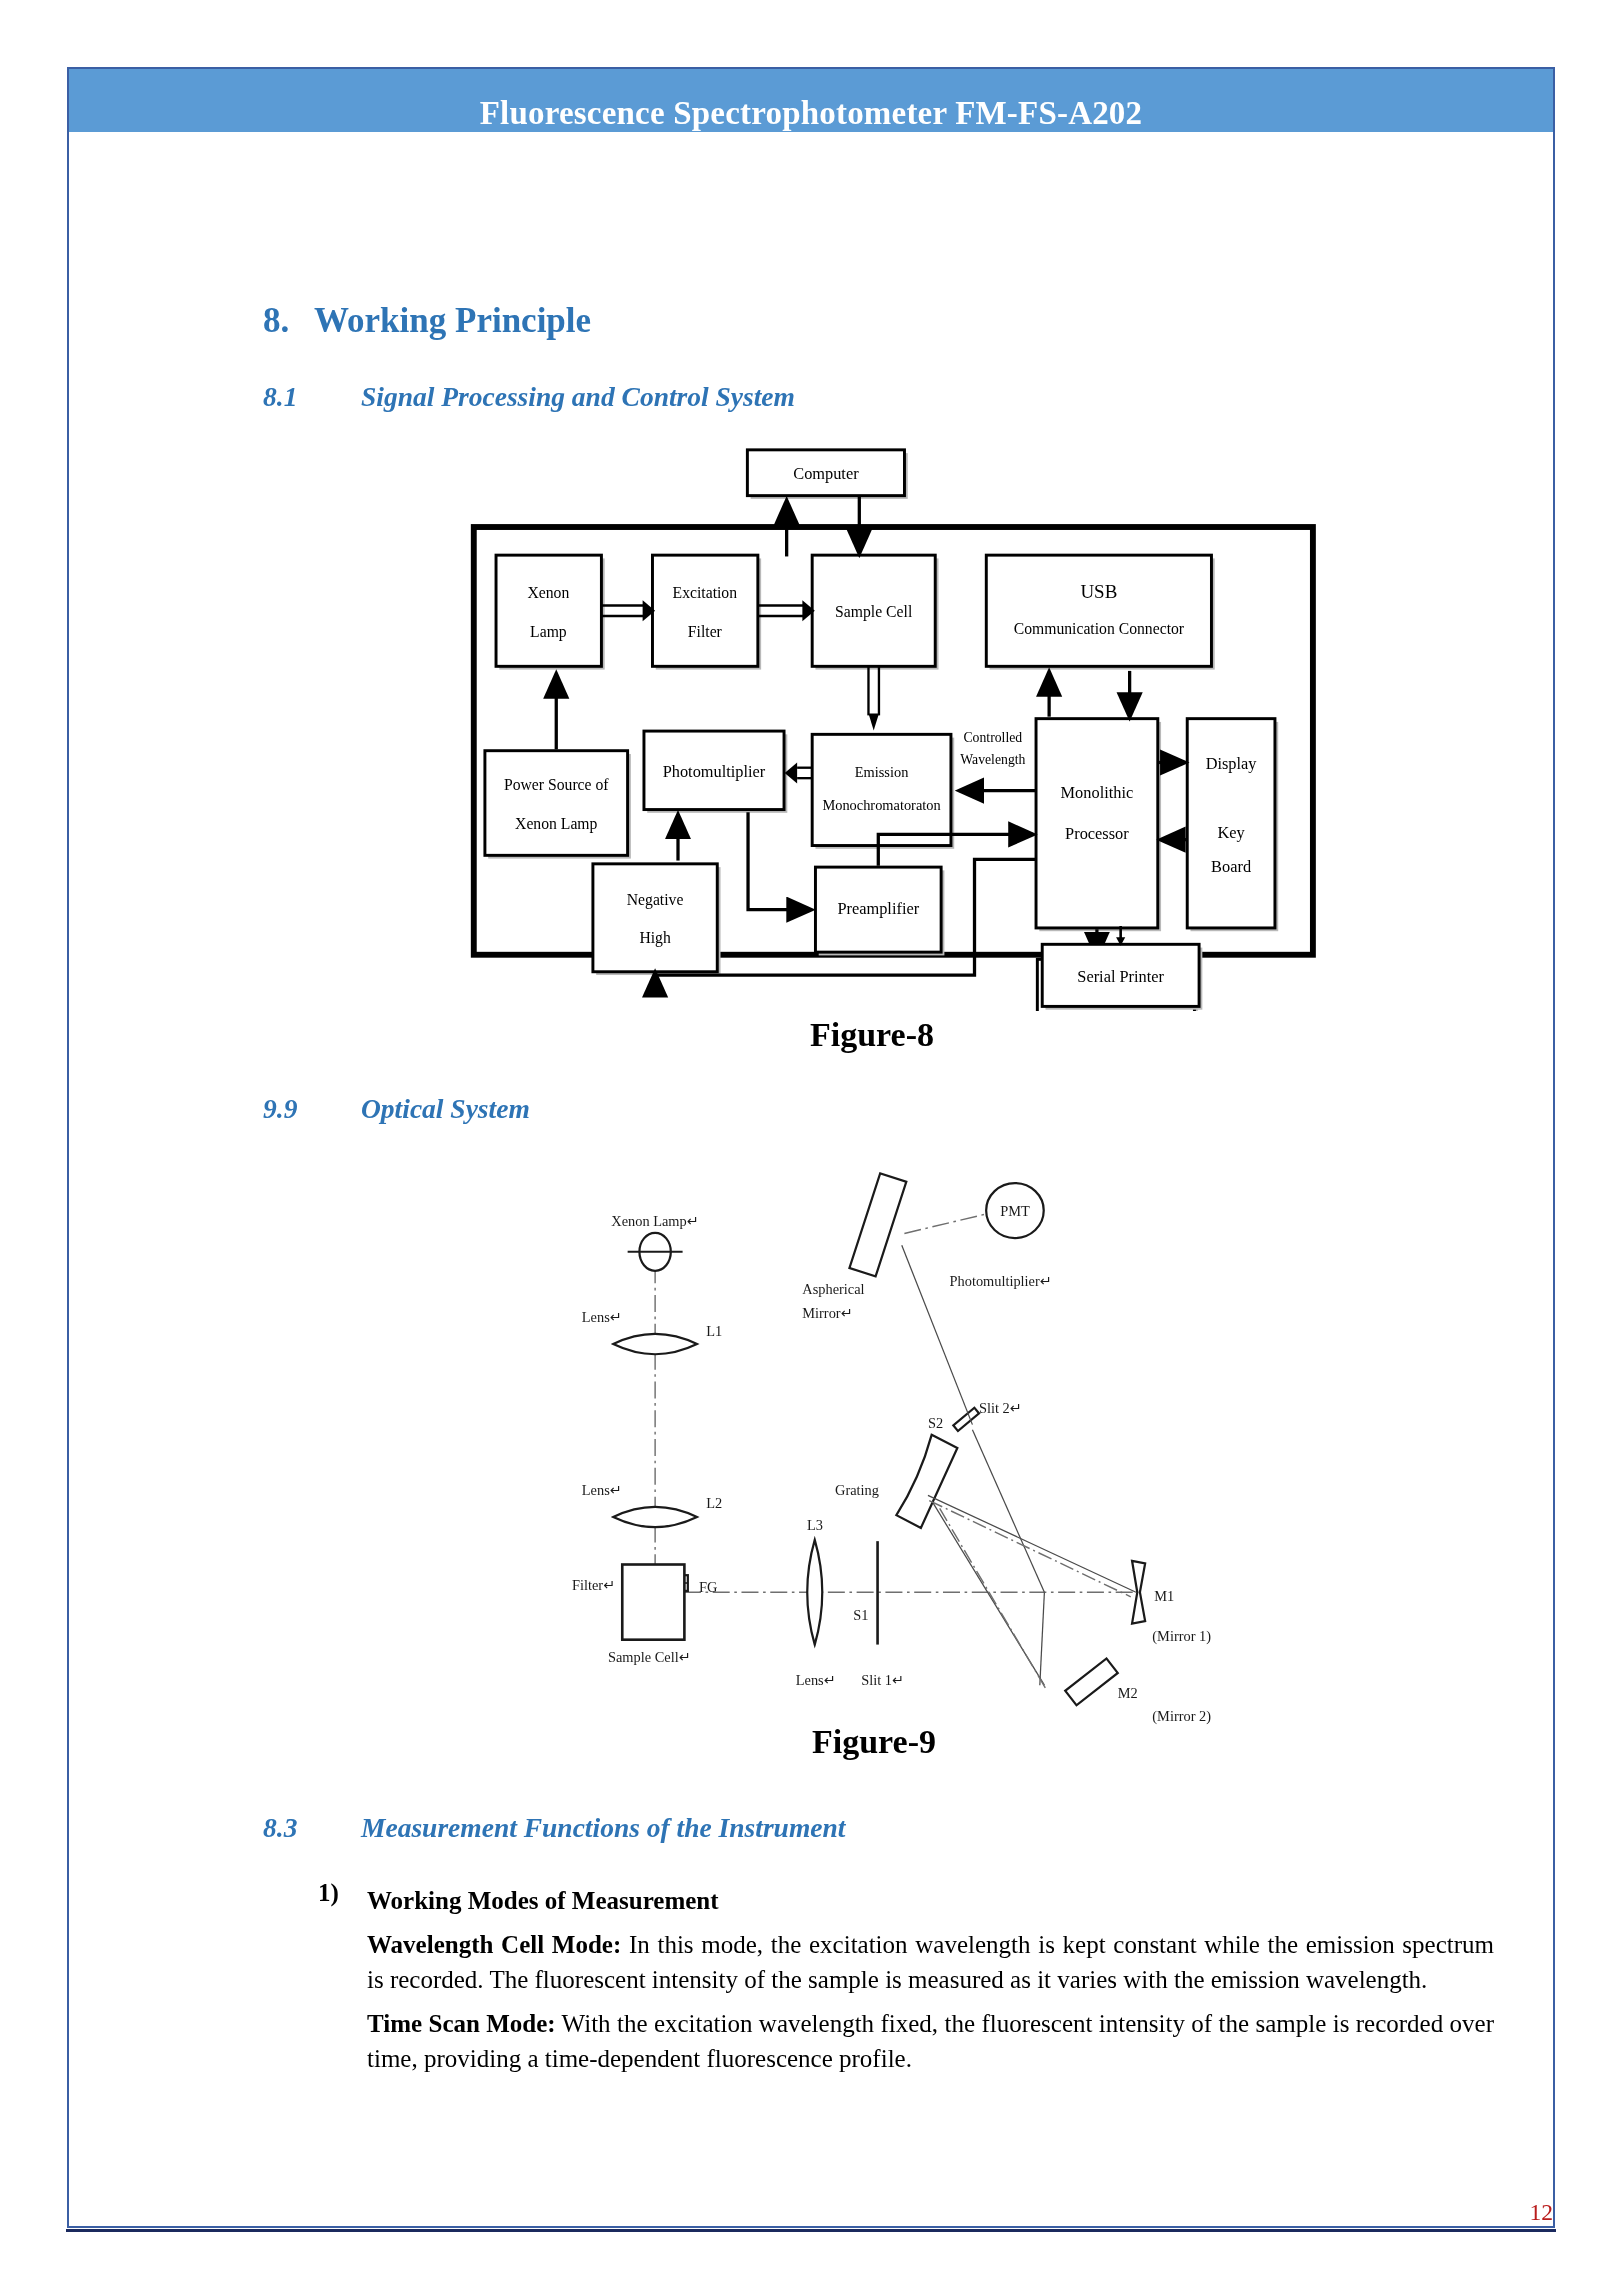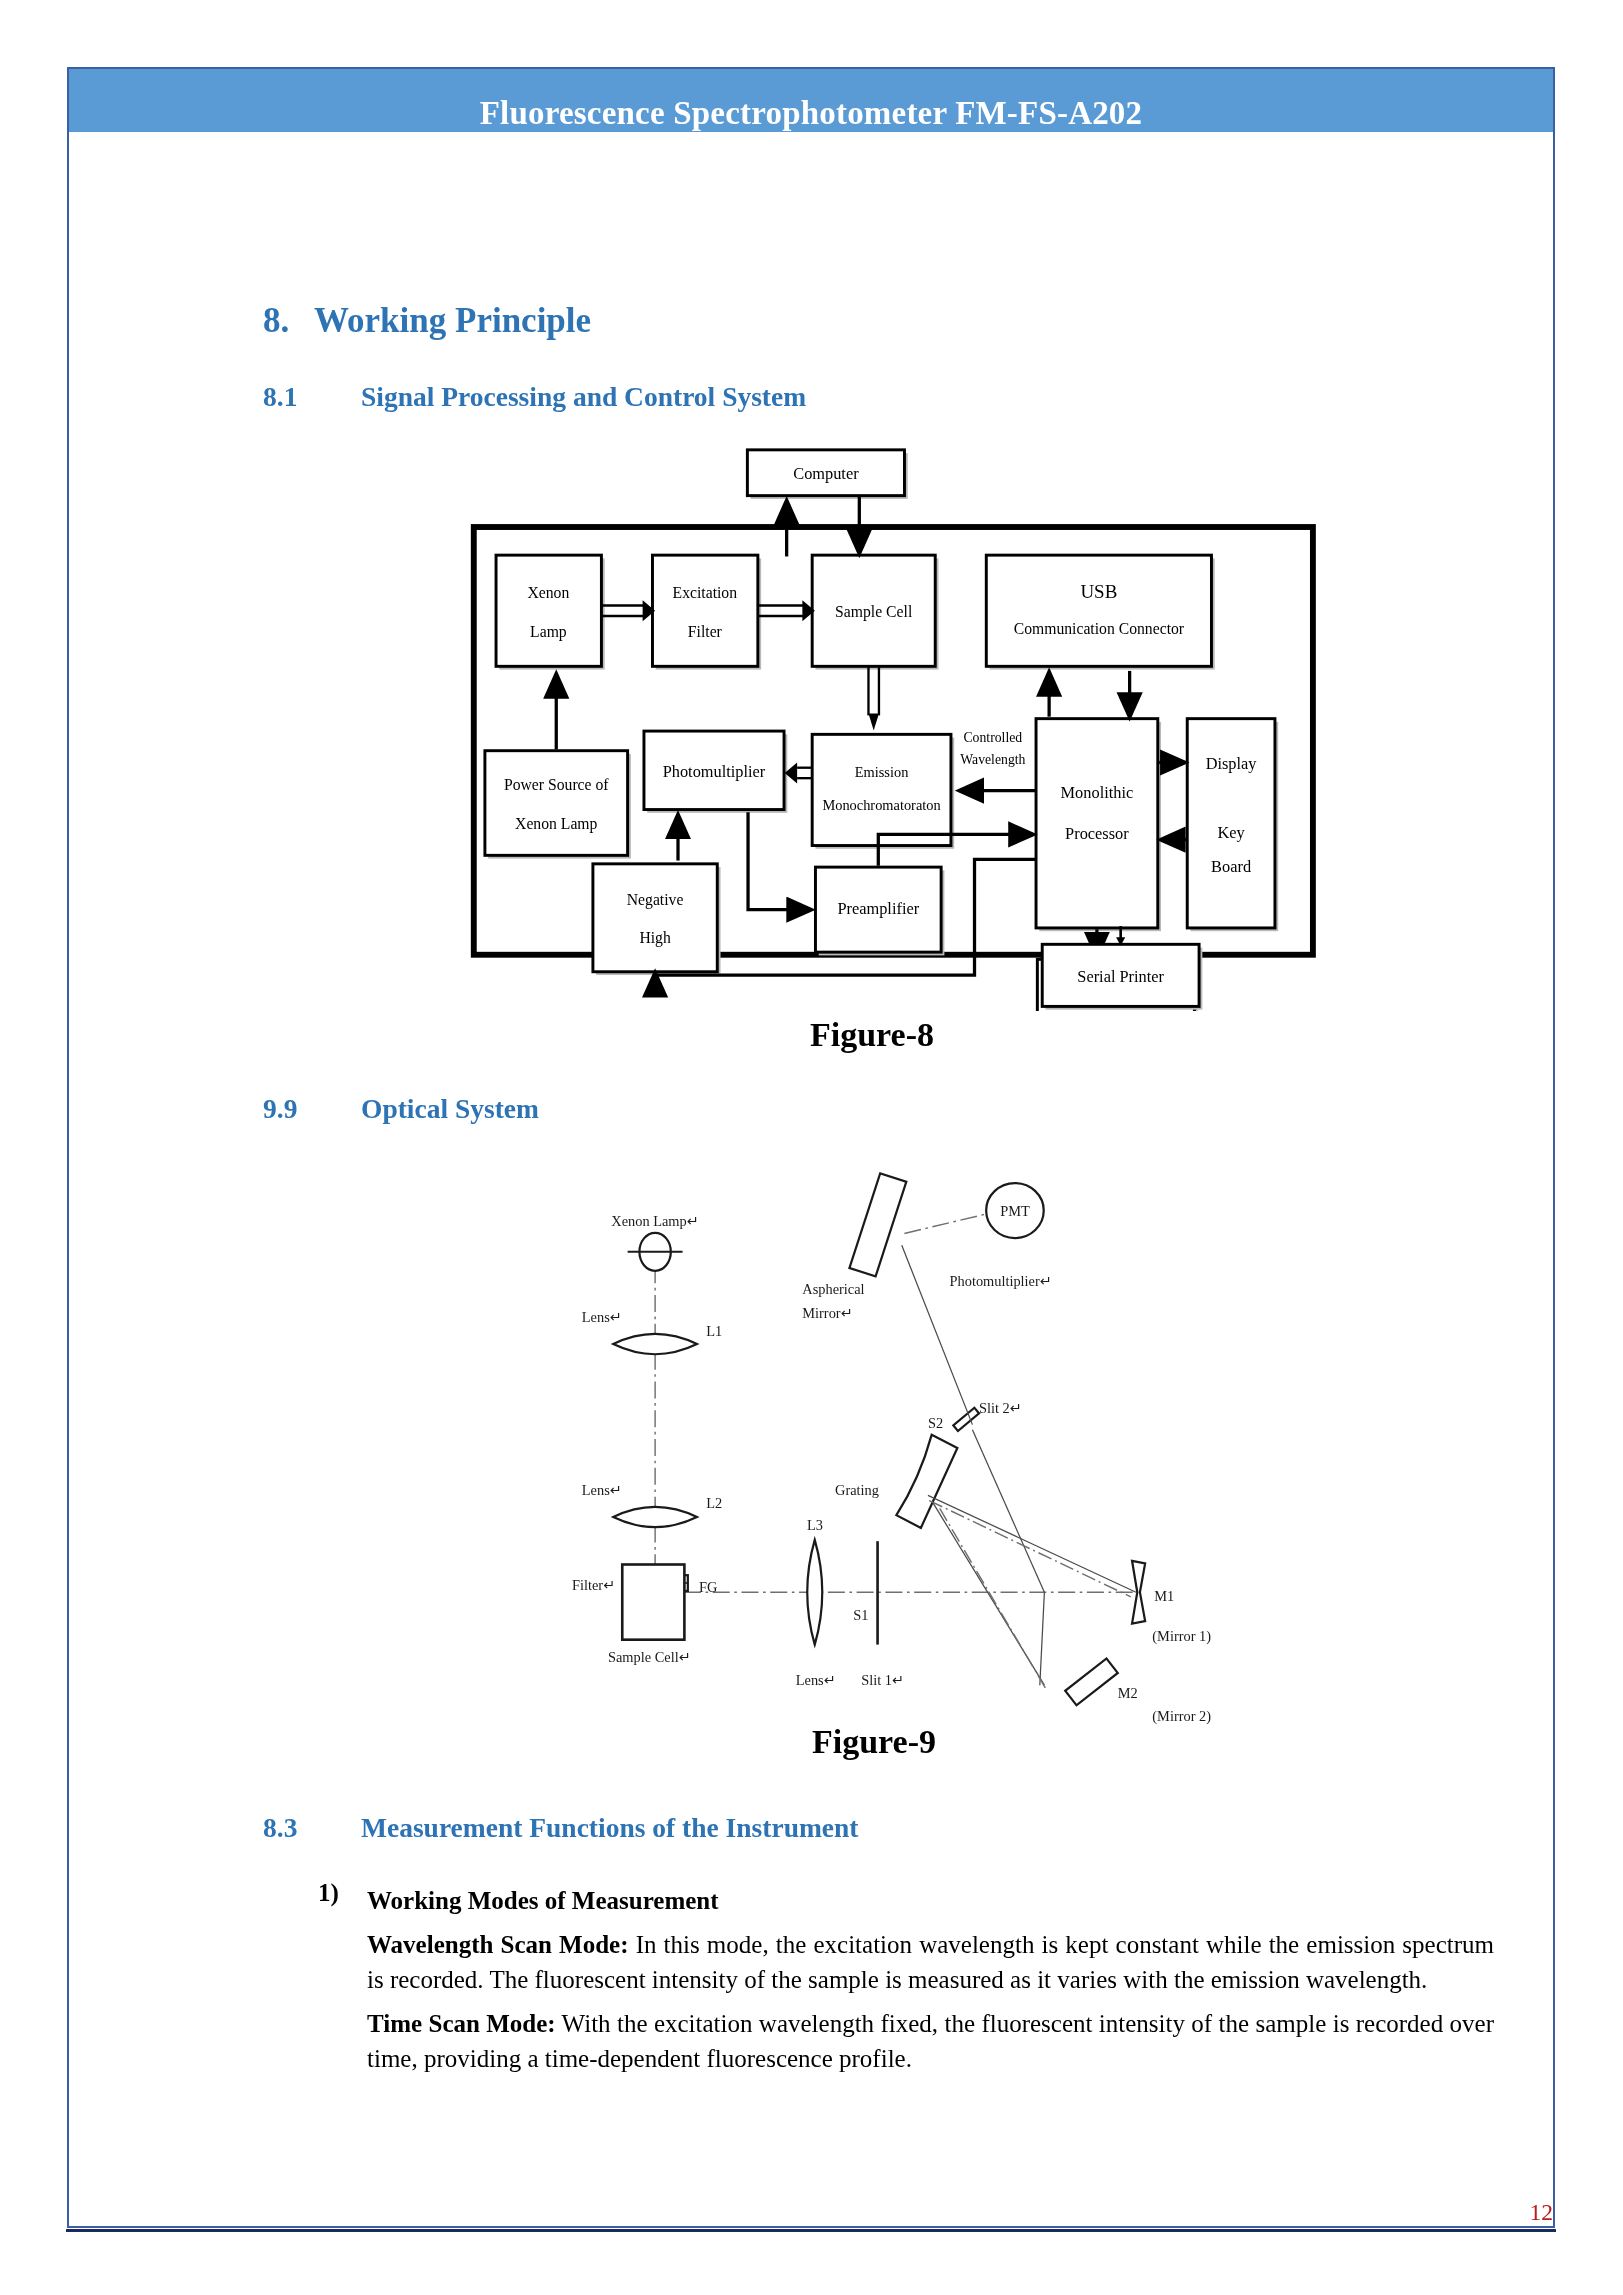--- a/index.html
+++ b/index.html
@@ -70,20 +70,21 @@
 
   .h2-row {
     position: absolute;
     left: 194px;
     display: flex;
     align-items: baseline;
     color: #2e74b5;
     font-weight: bold;
     font-size: 27.5px;
     white-space: nowrap;
+    font-style: italic;
   }
   .h2-row .num { width: 98px; }
 
   #h2-signal   { top: 312px; }
   #h2-optical  { top: 1024px; }
   #h2-measure  { top: 1743px; }
 
   
   .fig-caption {
     position: absolute;
@@ -390,21 +391,21 @@
   <div class="h2-row" id="h2-measure">
     <span class="num">8.3</span>
     <span>Measurement Functions of the Instrument</span>
   </div>
 
   <div id="body-block">
     <div class="li-row">
       <span class="li-marker">1)</span>
       <div class="li-body">
         <p class="li-title">Working Modes of Measurement</p>
-        <p><span class="lead">Wavelength Scan Mode:</span><span> In this mode, the excitation wavelength is kept constant while the emission spectrum is recorded. The fluorescent intensity of the sample is measured as it varies with the emission wavelength.</span></p>
+        <p><span class="lead">Wavelength Cell Mode:</span><span> In this mode, the excitation wavelength is kept constant while the emission spectrum is recorded. The fluorescent intensity of the sample is measured as it varies with the emission wavelength.</span></p>
         <p><span class="lead">Time Scan Mode:</span><span> With the excitation wavelength fixed, the fluorescent intensity of the sample is recorded over time, providing a time-dependent fluorescence profile.</span></p>
       </div>
     </div>
   </div>
 
   <div id="page-number">12</div>
 
 </div>
 
 

